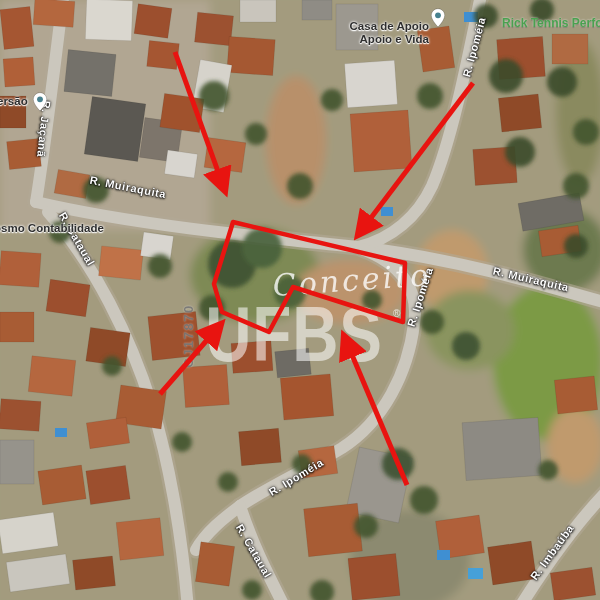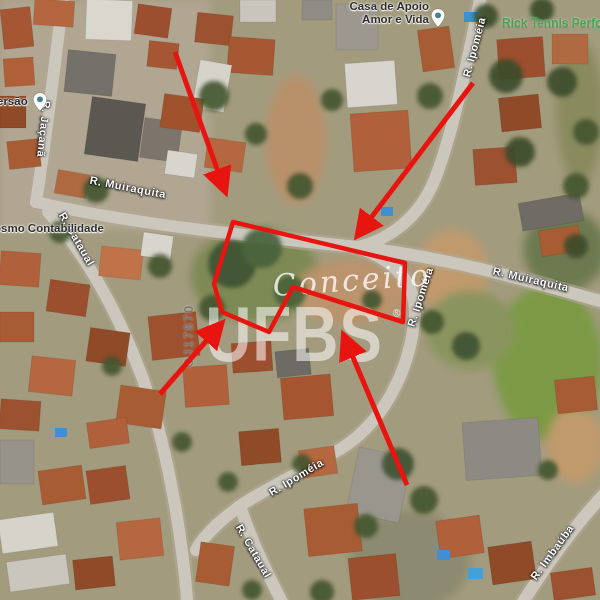--- a/index.html
+++ b/index.html
@@ -6,21 +6,21 @@
   .stage{position:relative;width:600px;height:600px;overflow:hidden;
          font-family:"Liberation Sans",sans-serif;background:#a8a182;}
   .stage svg{position:absolute;left:0;top:0;}
   .lbl{position:absolute;white-space:nowrap;transform:translate(-50%,-50%);}
   .street{color:#fff;font-size:11px;font-weight:700;letter-spacing:.6px;
           text-shadow:0 0 3px rgba(0,0,0,.95),0 1px 2px rgba(0,0,0,.85),0 0 1px rgba(0,0,0,.9);}
   .poi{color:#2e2e2e;font-size:11.5px;font-weight:700;
        text-shadow:0 0 3px #fff,0 0 2px #fff,0 1px 1px #fff;}
   .poi-green{font-size:12px;font-weight:700;color:#4aa14f;
        text-shadow:0 0 2px rgba(255,255,255,.85),0 1px 1px rgba(0,0,0,.35);}
-  .casa{position:absolute;right:171px;top:0;text-align:right;line-height:12.5px;}
+  .casa{position:absolute;right:171px;top:20px;text-align:right;line-height:12.5px;}
   .wm-script{position:absolute;left:352px;top:280px;color:rgba(255,255,255,.78);
        font-family:"DejaVu Serif",serif;font-style:italic;font-size:30px;letter-spacing:3px;
        transform:translate(-50%,-50%) rotate(-4deg);}
   .wm-reg{position:absolute;left:393px;top:308px;color:rgba(255,255,255,.7);font-size:10px;}
   .wm-big{position:absolute;left:294px;top:336px;color:rgba(255,255,255,.55);
        font-size:78px;font-weight:800;line-height:1;letter-spacing:1px;
        transform:translate(-50%,-53%) scaleX(.82);}
   .wm-code{position:absolute;left:188px;top:336px;color:rgba(112,112,112,.85);
        font-size:13px;font-weight:600;letter-spacing:1.5px;
        transform:translate(-50%,-50%) rotate(-90deg);text-shadow:0 0 2px rgba(255,255,255,.5);}
@@ -195,21 +195,21 @@
   <div class="lbl street" style="left:44px;top:129px;transform:translate(-50%,-50%) rotate(96deg);">R. Jaçanã</div>
   <div class="lbl street" style="left:474px;top:47px;transform:translate(-50%,-50%) rotate(-75deg);">R. Ipoméia</div>
   <div class="lbl street" style="left:420px;top:297px;transform:translate(-50%,-50%) rotate(-72deg);">R. Ipoméia</div>
   <div class="lbl street" style="left:296px;top:477px;transform:translate(-50%,-50%) rotate(-31deg);">R. Ipoméia</div>
   <div class="lbl street" style="left:77px;top:239px;transform:translate(-50%,-50%) rotate(60deg);">R. Cataual</div>
   <div class="lbl street" style="left:254px;top:551px;transform:translate(-50%,-50%) rotate(60deg);">R. Cataual</div>
   <div class="lbl street" style="left:552px;top:552px;transform:translate(-50%,-50%) rotate(-54deg);">R. Imbaúba</div>
 
   <div class="casa poi">
     <div>Casa de Apoio</div>
-    <div>Amor e Vida</div>
+    <div>Apoio e Vida</div>
   </div>
   <div class="poi-green" style="position:absolute;left:502px;top:16px;white-space:nowrap;">Rick Tennis Perfor</div>
   <div class="poi" style="position:absolute;left:-6px;top:222px;white-space:nowrap;">osmo Contabilidade</div>
   <div class="poi" style="position:absolute;left:-3px;top:95px;white-space:nowrap;">ersão</div>
 
   <svg class="pin" style="left:32px;top:92px;" viewBox="0 0 24 30">
     <path d="M12,1 C6.5,1 2,5.5 2,11 c0,7.5 10,17.5 10,17.5 s10,-10 10,-17.5 C22,5.5 17.5,1 12,1 z" fill="#ffffff" stroke="rgba(0,0,0,.3)" stroke-width="1"></path>
     <circle cx="12" cy="11" r="4.4" fill="#47818f"></circle>
   </svg>
   <svg class="pin" style="left:430px;top:8px;" viewBox="0 0 24 30">

